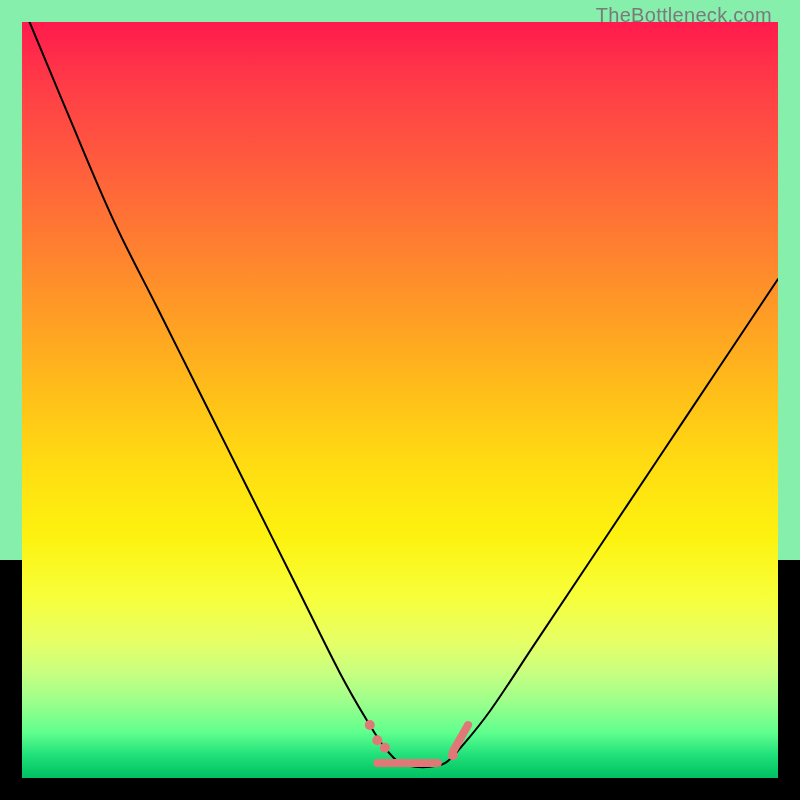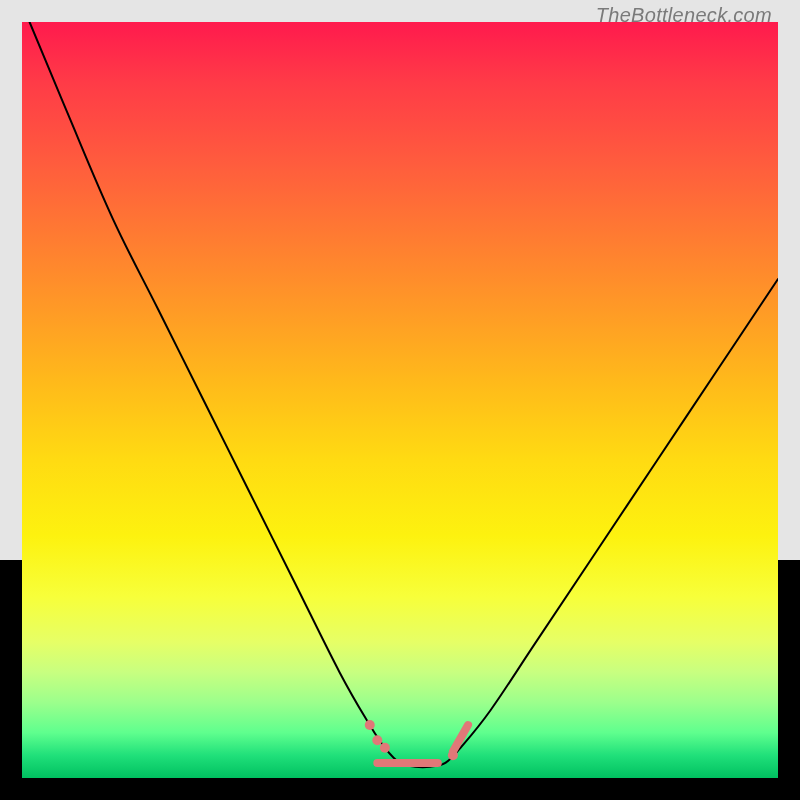--- a/index.html
+++ b/index.html
@@ -8,22 +8,21 @@
     width: 800px;
     height: 800px;
     background: #000;
     overflow: hidden;
     font-family: Arial, Helvetica, sans-serif;
   }
   .frame {
     position: relative;
     width: 800px;
     height: 560px;
-    background: #e5e5e5;
-    font-style: italic;
+    background: #86efac;
   }
   .plot {
     position: absolute;
     left: 22px;
     top: 22px;
     width: 756px;
     height: 756px;
     
     background: linear-gradient(
       to bottom,

